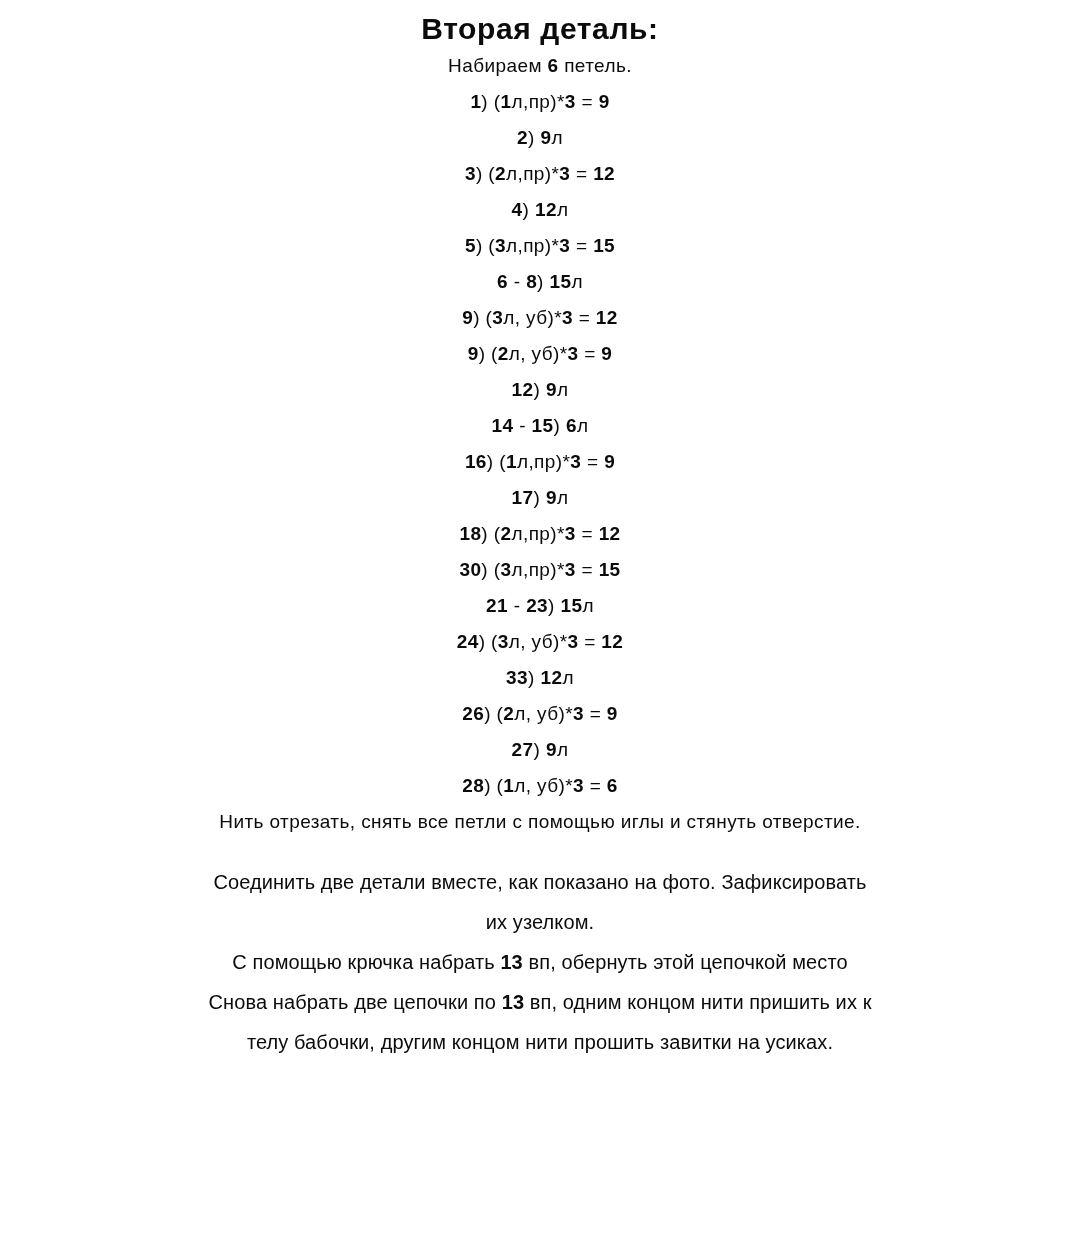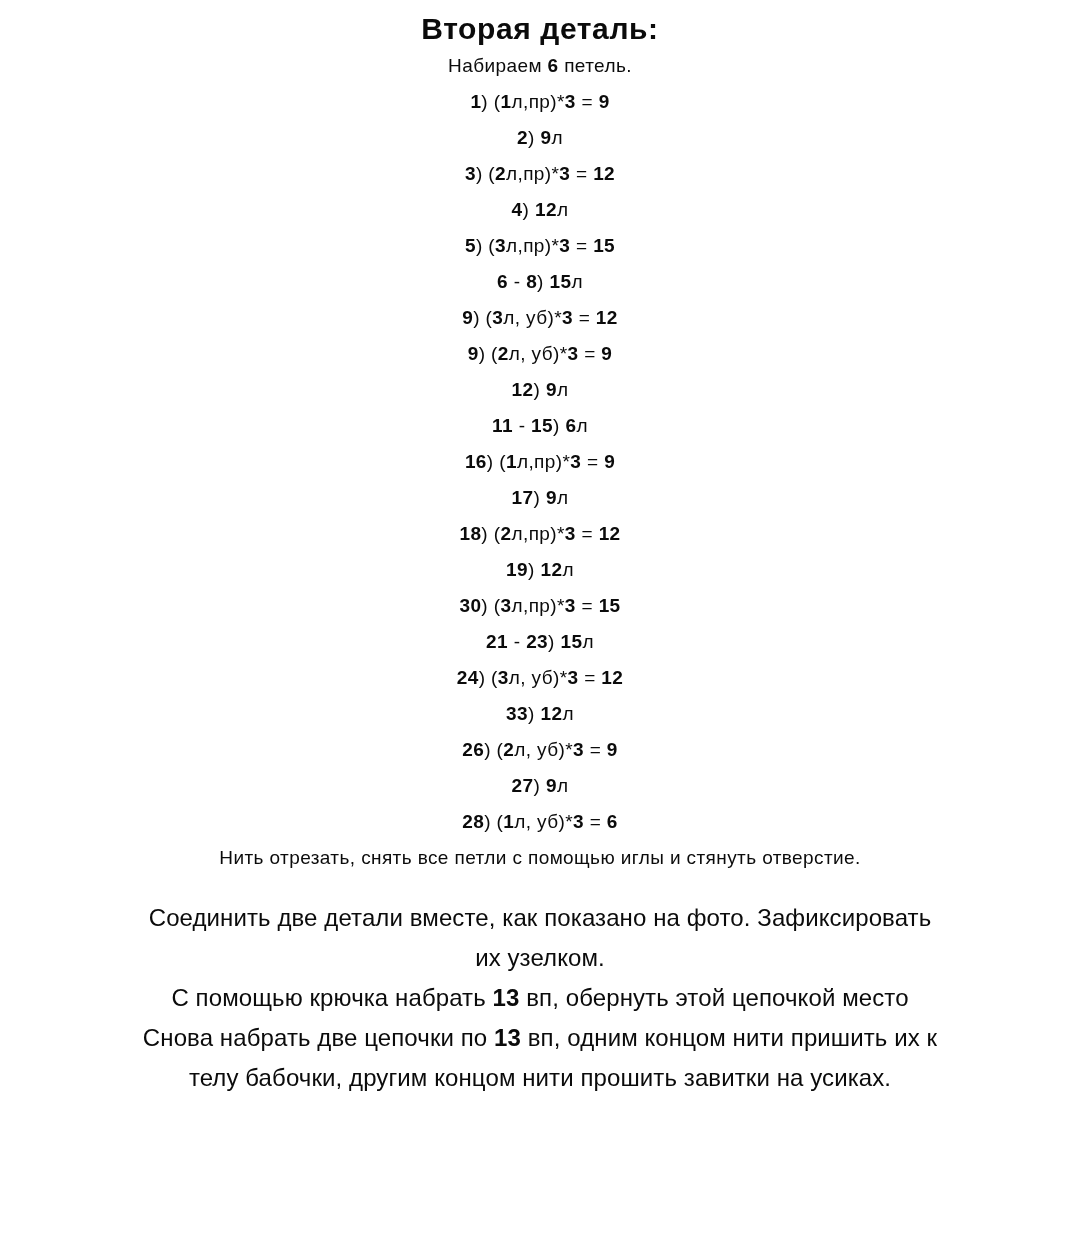--- a/index.html
+++ b/index.html
@@ -31,21 +31,21 @@
     letter-spacing: 0.4px;
     white-space: nowrap;
   }
   .line b, .aline b {
     font-weight: 700;
   }
   .assembly {
     margin-top: 22px;
   }
   .aline {
-    font-size: 24px;
+    font-size: 20px;
     line-height: 40px;
     letter-spacing: 0.1px;
     white-space: nowrap;
   }
 </style>
 </head>
 <body>
 
 <main class="doc">
   <h1 class="title">Вторая деталь:</h1>
@@ -56,25 +56,24 @@
 
   <div class="line"><b>1</b>) (<b>1</b>л,пр)*<b>3</b> = <b>9</b></div>
       <div class="line"><b>2</b>) <b>9</b>л</div>
       <div class="line"><b>3</b>) (<b>2</b>л,пр)*<b>3</b> = <b>12</b></div>
       <div class="line"><b>4</b>) <b>12</b>л</div>
       <div class="line"><b>5</b>) (<b>3</b>л,пр)*<b>3</b> = <b>15</b></div>
       <div class="line"><b>6</b> - <b>8</b>) <b>15</b>л</div>
       <div class="line"><b>9</b>) (<b>3</b>л, уб)*<b>3</b> = <b>12</b></div>
       <div class="line"><b>9</b>) (<b>2</b>л, уб)*<b>3</b> = <b>9</b></div>
       <div class="line"><b>12</b>) <b>9</b>л</div>
-      <div class="line"><b>11</b> - <b>15</b>) <b>6</b>л</div>
+      <div class="line"><b>14</b> - <b>15</b>) <b>6</b>л</div>
       <div class="line"><b>16</b>) (<b>1</b>л,пр)*<b>3</b> = <b>9</b></div>
       <div class="line"><b>17</b>) <b>9</b>л</div>
       <div class="line"><b>18</b>) (<b>2</b>л,пр)*<b>3</b> = <b>12</b></div>
-      <div class="line"><b>19</b>) <b>12</b>л</div>
       <div class="line"><b>30</b>) (<b>3</b>л,пр)*<b>3</b> = <b>15</b></div>
       <div class="line"><b>21</b> - <b>23</b>) <b>15</b>л</div>
       <div class="line"><b>24</b>) (<b>3</b>л, уб)*<b>3</b> = <b>12</b></div>
       <div class="line"><b>33</b>) <b>12</b>л</div>
       <div class="line"><b>26</b>) (<b>2</b>л, уб)*<b>3</b> = <b>9</b></div>
       <div class="line"><b>27</b>) <b>9</b>л</div>
       <div class="line"><b>28</b>) (<b>1</b>л, уб)*<b>3</b> = <b>6</b></div>
     </div>
 
   <div class="line">Нить отрезать, снять все петли с помощью иглы и стянуть отверстие.</div>

